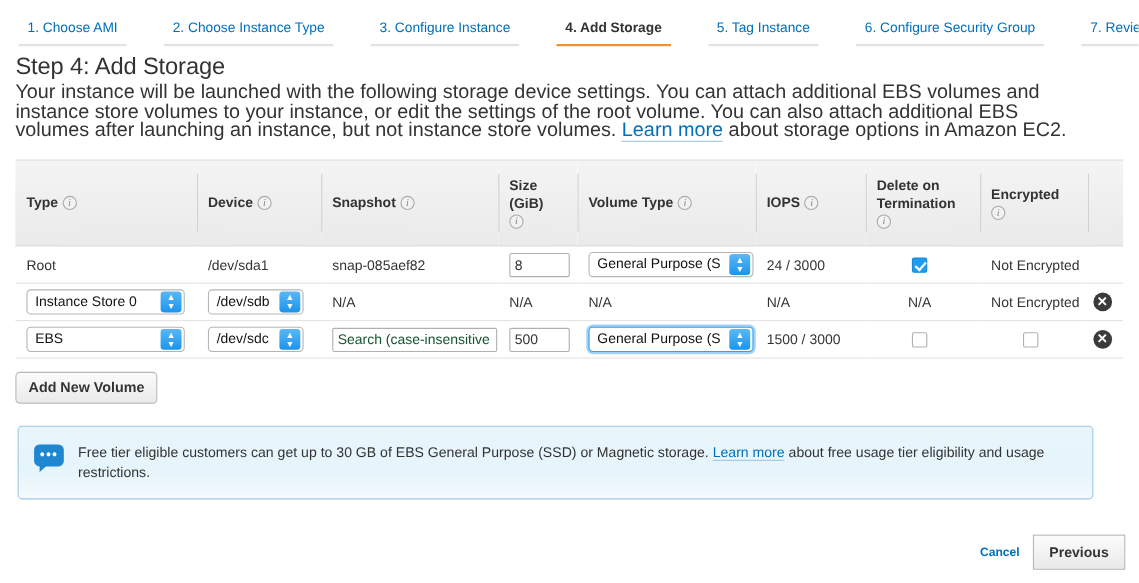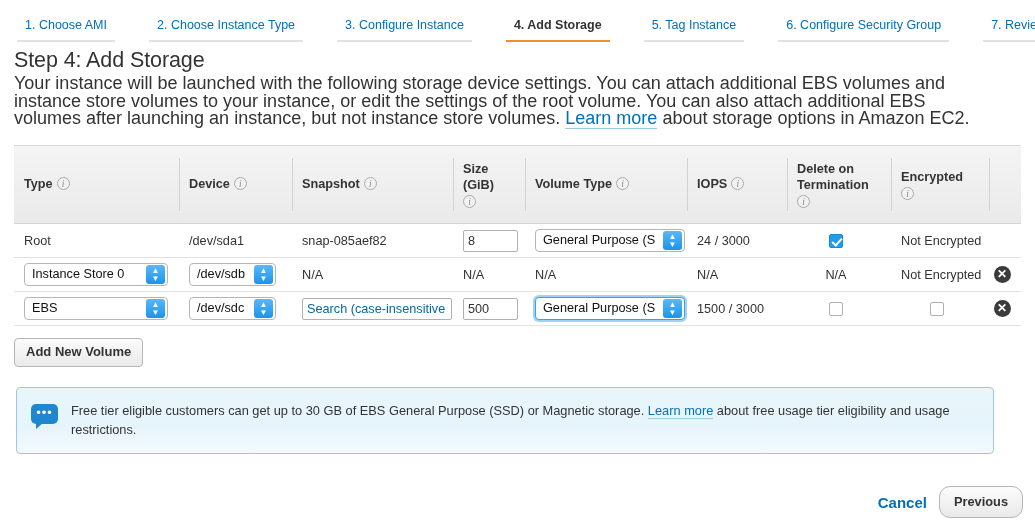--- a/index.html
+++ b/index.html
@@ -179,21 +179,21 @@
     line-height: 20px;
     font-size: 12.7px;
     color: #333333;
     padding: 0 4px;
     vertical-align: middle;
     display: inline-block;
     overflow: hidden;
     white-space: nowrap;
   }
   .in-size { width: 55px; }
-  .in-snap { width: 150px; color: #0369a1; }
+  .in-snap { width: 150px; color: #14532d; }
 
   .cb {
     display: inline-block;
     width: 14px; height: 14px;
     border: 1px solid #b0b0b0;
     border-radius: 2px;
     background: #ffffff;
     vertical-align: middle;
     cursor: pointer;
   }
@@ -285,28 +285,28 @@
   .footer {
     position: absolute;
     right: 12px;
     bottom: 12px;
     display: flex;
     align-items: center;
     gap: 10px;
   }
   .cancel-link {
     color: #0070ba;
-    font-size: 15px;
+    font-size: 11px;
     font-weight: bold;
     cursor: pointer;
     padding-right: 2px;
   }
   .btn-footer {
     border: 1px solid #b7b7b7;
-    border-radius: 11px;
+    border-radius: 0;
     background: linear-gradient(to bottom, #fcfcfc 0%, #e9e9e9 100%);
     color: #333333;
     font-size: 12.8px;
     font-weight: bold;
     padding: 7px 14px 8px 14px;
     cursor: pointer;
     line-height: 15px;
   }
   .btn-primary {
     border: 1px solid #1464a5;

